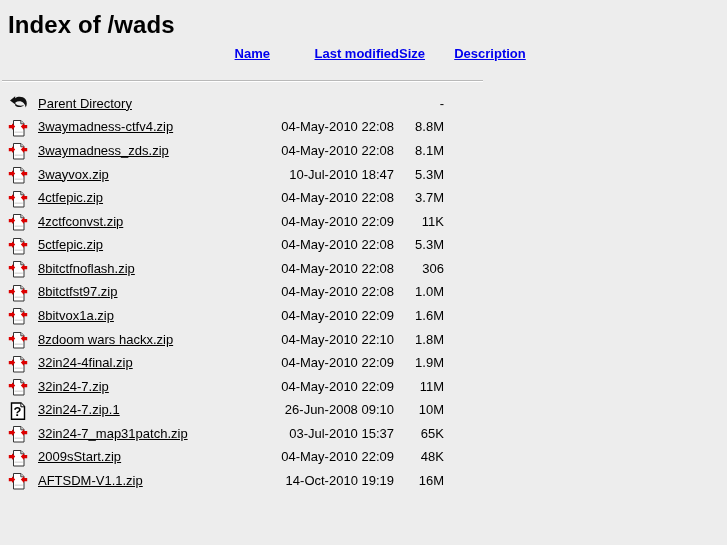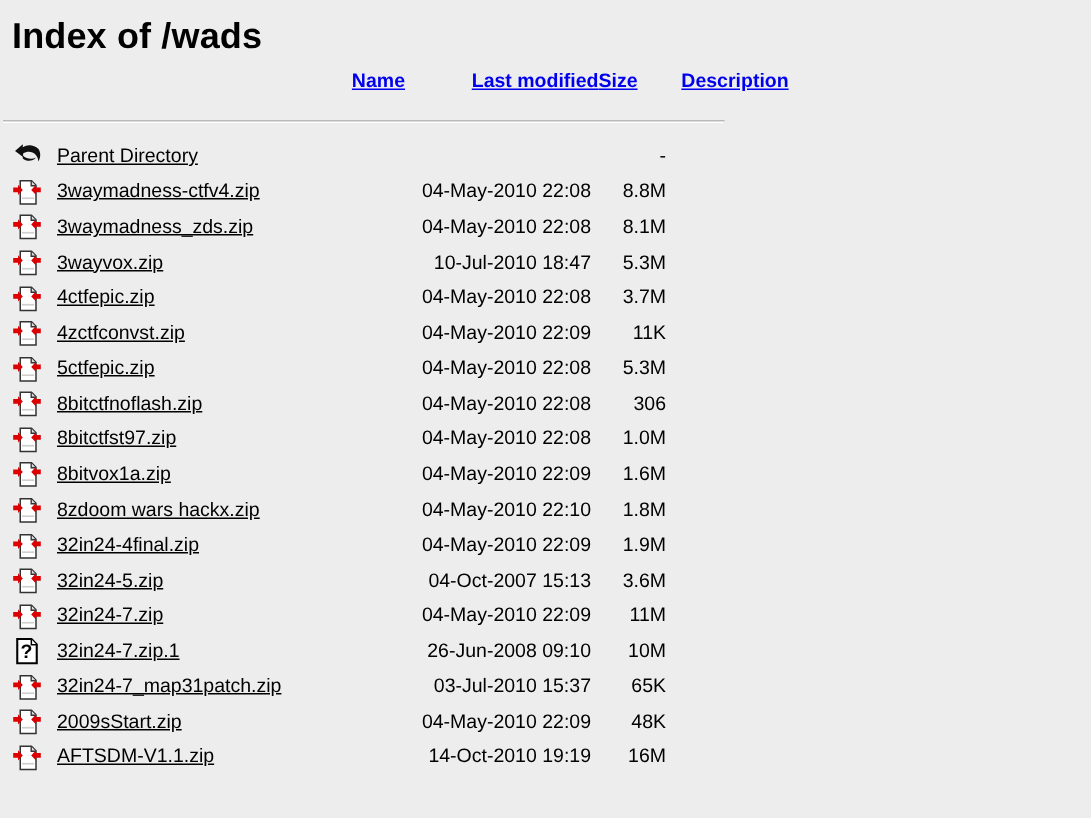--- a/index.html
+++ b/index.html
@@ -303,33 +303,20 @@
           <td class="col-desc"></td>
         </tr>
         <tr>
           <td class="col-icon"><span class="icon-wrap"><svg width="20" height="22" viewBox="0 0 20 22" aria-hidden="true">
                 <path d="M5.5 3.5 L 13.0 3.5 L 16.0 6.6 L 16.0 19.0 L 5.5 19.0 Z" fill="#ffffff" stroke="#333333" stroke-width="1"></path>
                 <path d="M12.8 3.6 L 12.8 6.8 L 15.9 6.8" fill="#dddddd" stroke="#333333" stroke-width="0.9"></path>
                 <path d="M0.8 8.0 L 4.0 8.0 L 4.0 6.2 L 7.2 9.6 L 4.0 13.0 L 4.0 11.2 L 0.8 11.2 Z" fill="#dd0000"></path>
                 <path d="M19.2 8.0 L 16.0 8.0 L 16.0 6.2 L 12.8 9.6 L 16.0 13.0 L 16.0 11.2 L 19.2 11.2 Z" fill="#dd0000"></path>
                 <rect x="6.6" y="14.6" width="8.2" height="1.1" fill="#cfcfcf"></rect>
               </svg></span></td>
-          <td class="col-name"><span class="file-link">32in24-5.zip</span></td>
-          <td class="col-date cell-date">04-Oct-2007 15:13</td>
-          <td class="col-size cell-size">3.6M</td>
-          <td class="col-desc"></td>
-        </tr>
-        <tr>
-          <td class="col-icon"><span class="icon-wrap"><svg width="20" height="22" viewBox="0 0 20 22" aria-hidden="true">
-                <path d="M5.5 3.5 L 13.0 3.5 L 16.0 6.6 L 16.0 19.0 L 5.5 19.0 Z" fill="#ffffff" stroke="#333333" stroke-width="1"></path>
-                <path d="M12.8 3.6 L 12.8 6.8 L 15.9 6.8" fill="#dddddd" stroke="#333333" stroke-width="0.9"></path>
-                <path d="M0.8 8.0 L 4.0 8.0 L 4.0 6.2 L 7.2 9.6 L 4.0 13.0 L 4.0 11.2 L 0.8 11.2 Z" fill="#dd0000"></path>
-                <path d="M19.2 8.0 L 16.0 8.0 L 16.0 6.2 L 12.8 9.6 L 16.0 13.0 L 16.0 11.2 L 19.2 11.2 Z" fill="#dd0000"></path>
-                <rect x="6.6" y="14.6" width="8.2" height="1.1" fill="#cfcfcf"></rect>
-              </svg></span></td>
           <td class="col-name"><span class="file-link">32in24-7.zip</span></td>
           <td class="col-date cell-date">04-May-2010 22:09</td>
           <td class="col-size cell-size">11M</td>
           <td class="col-desc"></td>
         </tr>
         <tr>
           <td class="col-icon"><span class="icon-wrap"><svg width="20" height="22" viewBox="0 0 20 22" aria-hidden="true">
                 <path d="M3.5 3.0 L 13.0 3.0 L 16.5 6.6 L 16.5 19.2 L 3.5 19.2 Z" fill="#ffffff" stroke="#000000" stroke-width="1.4"></path>
                 <path d="M12.9 3.1 L 12.9 6.8 L 16.4 6.8" fill="#ffffff" stroke="#000000" stroke-width="1"></path>
                 <text x="9.6" y="15.6" font-family="Liberation Sans, sans-serif" font-size="13" font-weight="bold" text-anchor="middle" fill="#000000">?</text>

